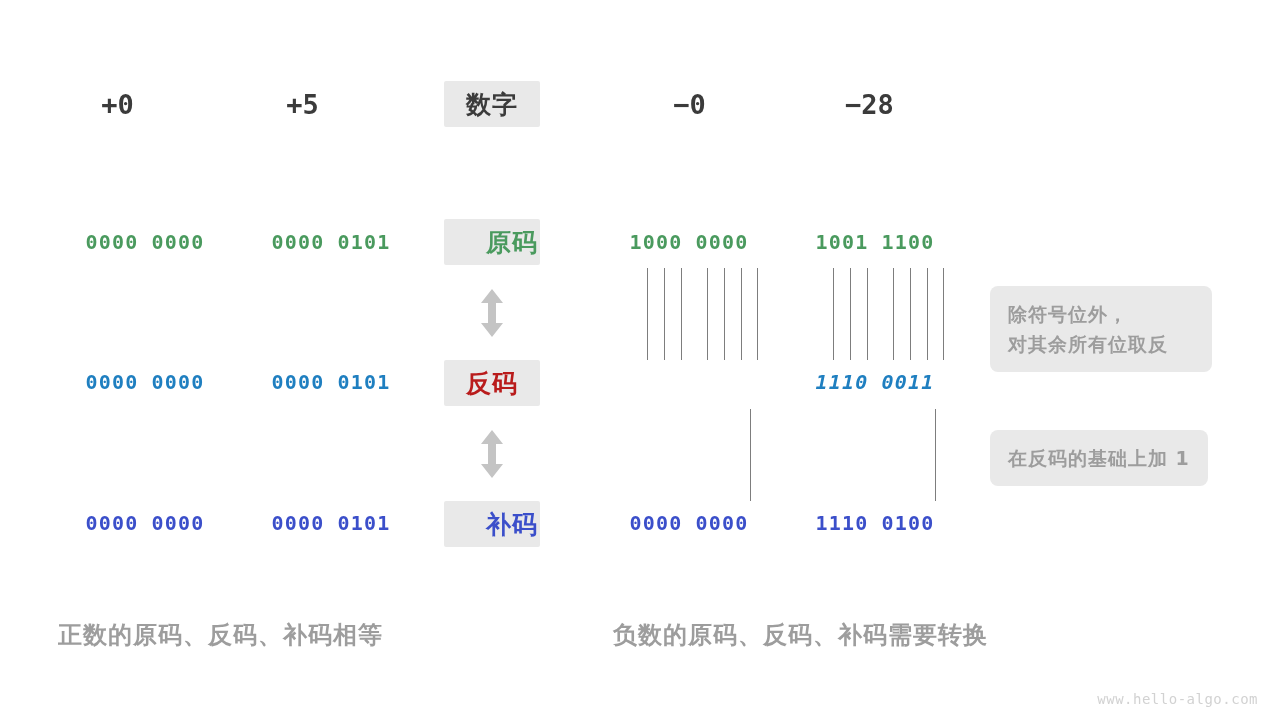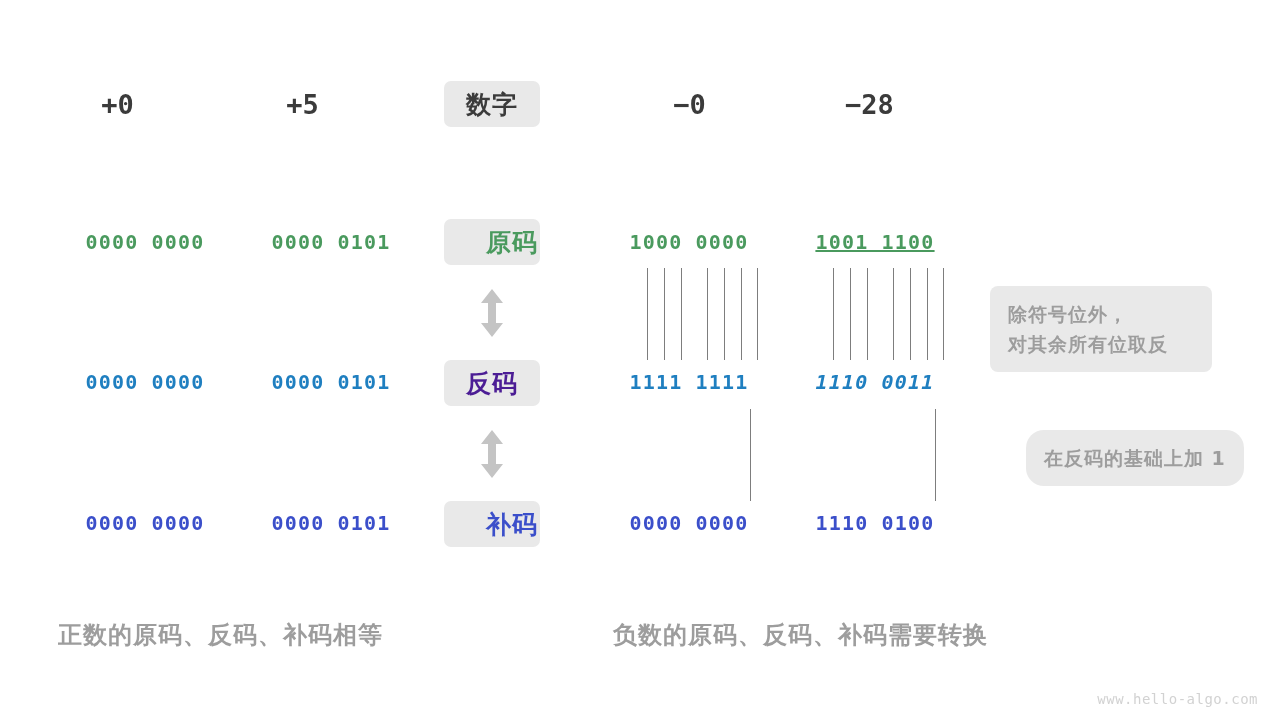--- a/index.html
+++ b/index.html
@@ -37,33 +37,33 @@
     font-family: "DejaVu Sans Mono", monospace;
     font-weight: bold;
     font-size: 27px;
     color: #3b3b3b;
     letter-spacing: 0px;
   }
 
   
   .chip {
     background: #e9e9e9;
-    border-radius: 7px;
+    border-radius: 2px;
     width: 96px;
     height: 46px;
     display: flex;
     align-items: center;
     justify-content: center;
     font-size: 25px;
     font-weight: bold;
     letter-spacing: 1px;
   }
   .chip-number { color: #3b3b3b; }
   .chip-sign   { color: #4a9a5e; padding-left: 40px; }
-  .chip-ones   { color: #4c1d95; }
+  .chip-ones   { color: #b91c1c; }
   .chip-twos   { color: #3b4fca; padding-left: 40px; }
 
   
   .bits {
     font-family: "DejaVu Sans Mono", monospace;
     font-size: 20px;
     font-weight: bold;
     letter-spacing: 1.2px;
   }
   .bits-sign { color: #4a9a5e; }
@@ -145,21 +145,21 @@
   <div class="cell bits bits-sign" style="left:52px; top:222px; width:186px; height:40px;">0000 0000</div>
 
   <div class="cell bits bits-sign" style="left:238px; top:222px; width:186px; height:40px;">0000 0101</div>
 
   <div class="cell" style="left:444px; top:219px; width:96px; height:46px;">
     <div class="chip chip-sign">原码</div>
   </div>
 
   <div class="cell bits bits-sign" style="left:596px; top:222px; width:186px; height:40px;">1000 0000</div>
 
-  <div class="cell bits bits-sign" style="left:782px; top:222px; width:186px; height:40px;text-decoration:underline;">1001 1100</div>
+  <div class="cell bits bits-sign" style="left:782px; top:222px; width:186px; height:40px;">1001 1100</div>
 
   <div class="conn" style="left:647px; top:268px; width:110px; height:92px;">
     <span style="left:0px;"></span>
     <span style="left:17px;"></span>
     <span style="left:34px;"></span>
     <span style="left:60px;"></span>
     <span style="left:77px;"></span>
     <span style="left:94px;"></span>
     <span style="left:110px;"></span>
   </div>
@@ -186,39 +186,38 @@
   </div>
 
   <div class="cell bits bits-ones" style="left:52px; top:362px; width:186px; height:40px;">0000 0000</div>
 
   <div class="cell bits bits-ones" style="left:238px; top:362px; width:186px; height:40px;">0000 0101</div>
 
   <div class="cell" style="left:444px; top:360px; width:96px; height:46px;">
     <div class="chip chip-ones">反码</div>
   </div>
 
-  <div class="cell bits bits-ones" style="left:596px; top:362px; width:186px; height:40px;">1111 1111</div>
 
   <div class="cell bits bits-ones" style="left:782px; top:362px; width:186px; height:40px;font-style:italic;">1110 0011</div>
 
   <div class="conn" style="left:750px; top:409px; width:1px; height:92px;">
     <span style="left:0px;"></span>
   </div>
 
   <div class="conn" style="left:935px; top:409px; width:1px; height:92px;">
     <span style="left:0px;"></span>
   </div>
 
   <div class="dbl-arrow" style="left:479px; top:430px;">
     <svg width="26" height="48" viewBox="0 0 26 48">
       <path d="M13 0 L24 14 L17 14 L17 34 L24 34 L13 48 L2 34 L9 34 L9 14 L2 14 Z" fill="#c4c4c4"></path>
     </svg>
   </div>
 
-  <div class="note" style="left:1026px; top:430px;border-radius:18px;">
+  <div class="note" style="left:990px; top:430px;">
     <span class="note-line">在反码的基础上加  1</span>
   </div>
 
   <div class="cell bits bits-twos" style="left:52px; top:503px; width:186px; height:40px;">0000 0000</div>
 
   <div class="cell bits bits-twos" style="left:238px; top:503px; width:186px; height:40px;">0000 0101</div>
 
   <div class="cell" style="left:444px; top:501px; width:96px; height:46px;">
     <div class="chip chip-twos">补码</div>
   </div>

